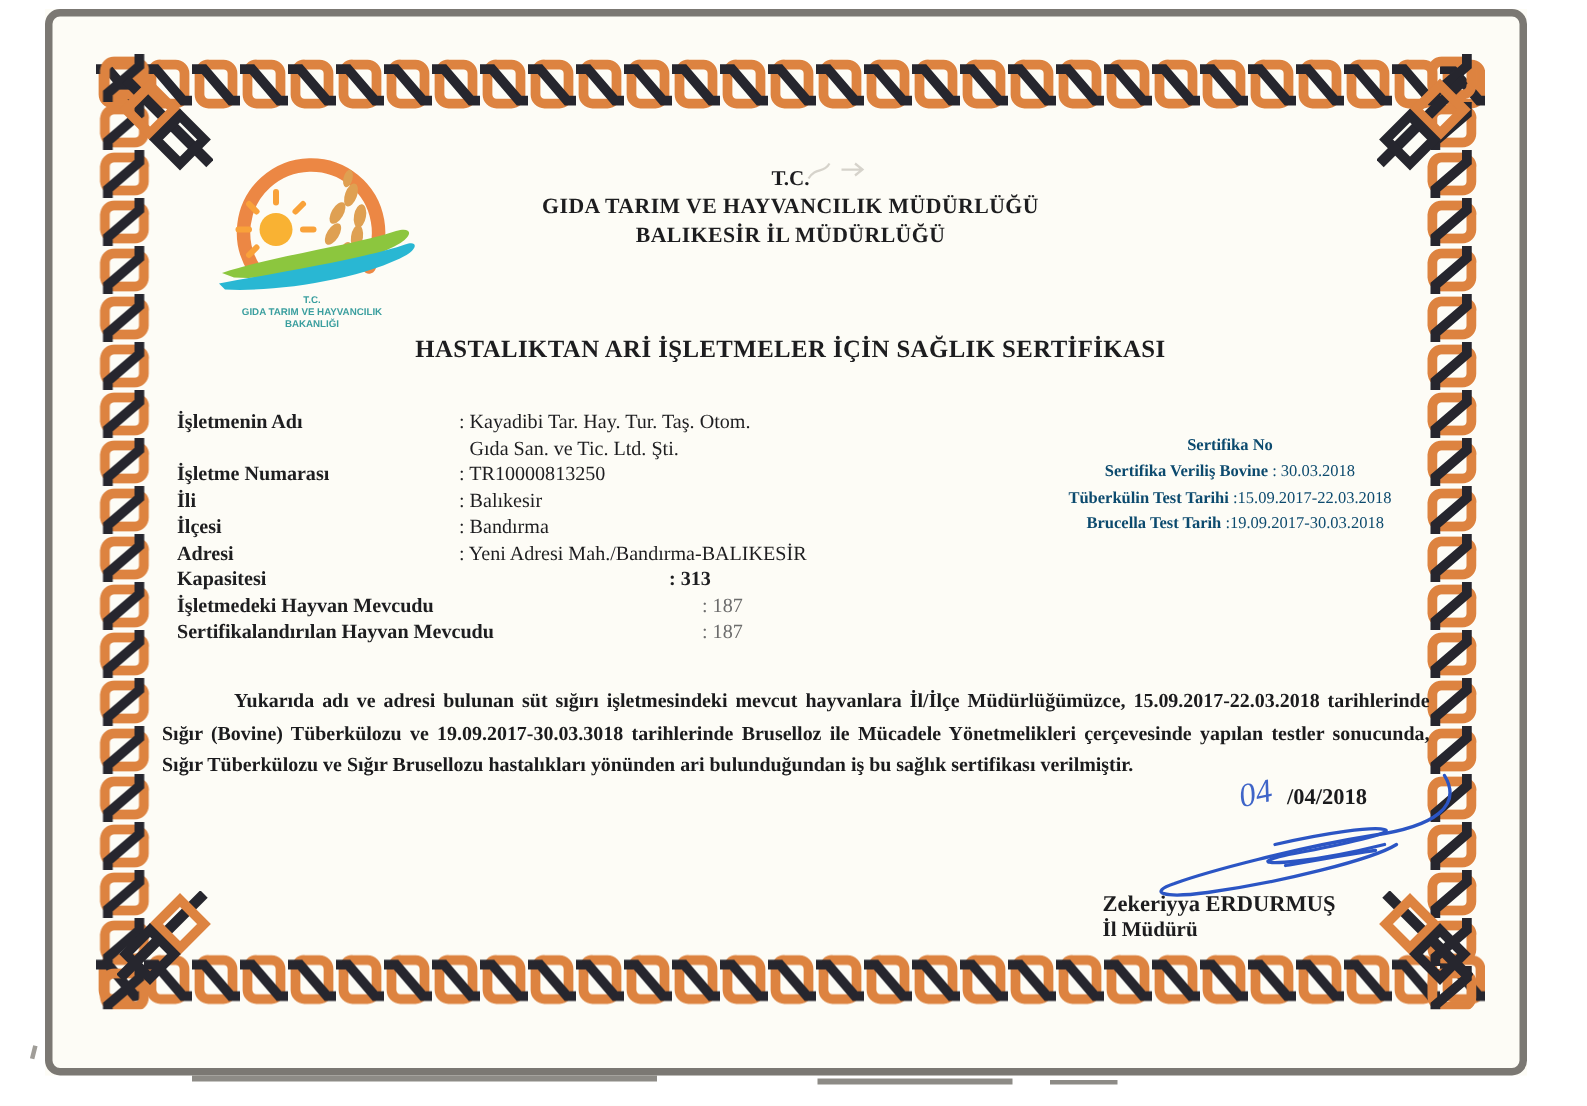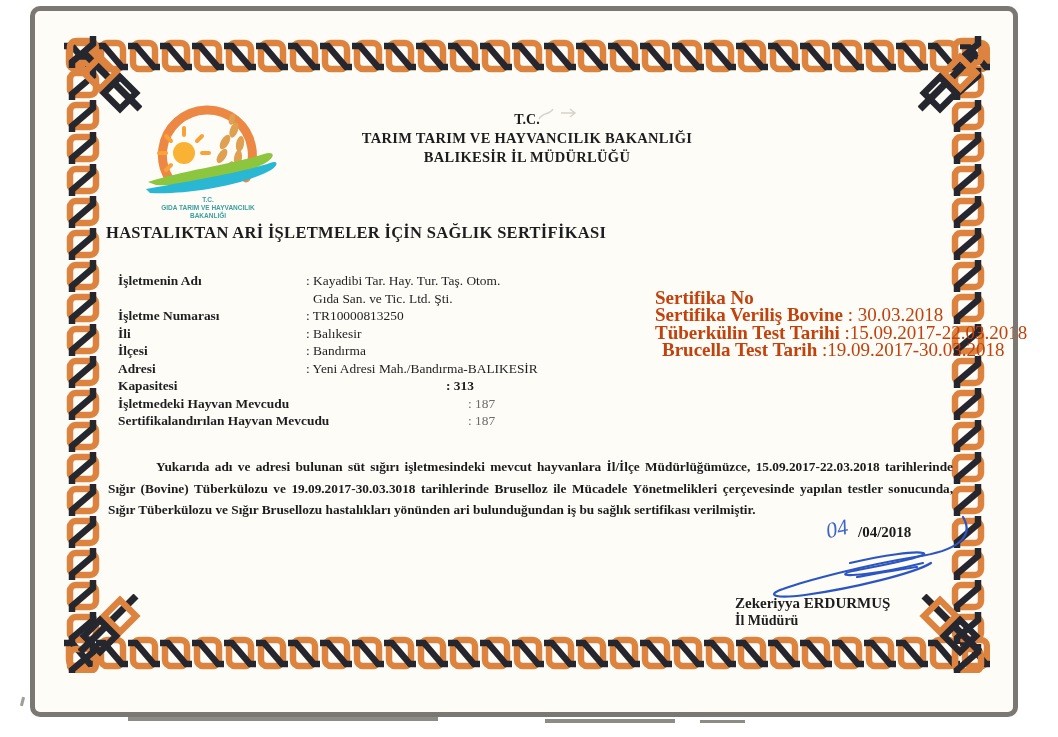--- a/index.html
+++ b/index.html
@@ -7,30 +7,30 @@
   .canvas{position:relative;width:1058px;height:737px;background:#fff;text-decoration:underline;}
   .page{position:absolute;left:30px;top:6px;width:988px;height:711px;background:var(--paper,#fdfcf6);}
   .frame{position:absolute;inset:0;border:5px solid var(--frame-gray,#7b7873);border-radius:10px;pointer-events:none;}
   .strip{position:absolute;}
   .ko{stroke:var(--border-orange,#dd8340);}
   .kd{stroke:var(--border-dark,#26262e);}
   .logo-box{position:absolute;left:92px;top:86px;width:172px;height:128px;}
   .header-block{position:absolute;left:76px;top:104px;width:842px;text-align:center;color:var(--ink,#1d1d1f);}
   .h-tc{font-size:14px;font-weight:bold;line-height:19px;}
   .h-min{font-size:14.5px;font-weight:bold;line-height:19px;letter-spacing:.3px;}
-  .doc-title{position:absolute;left:76px;top:217px;width:842px;text-align:left;font-size:16.5px;font-weight:bold;letter-spacing:.3px;color:var(--ink,#1d1d1f);}
+  .doc-title{position:absolute;left:76px;top:217px;width:842px;text-align:center;font-size:16.5px;font-weight:bold;letter-spacing:.3px;color:var(--ink,#1d1d1f);}
   .fields{position:absolute;left:88px;top:266px;width:560px;font-size:13.4px;line-height:17.5px;color:#1e1e20;}
   .frow{display:flex;align-items:flex-end;}
   .frow .lbl{width:188px;font-weight:bold;flex:none;}
   .frow .lbl.wide{width:312px;}
   .frow .val{white-space:nowrap;}
   .val-line2{padding-left:195px;white-space:nowrap;}
   .val-strong{font-weight:bold;margin-left:16px;}
   .val-faded{color:#6c6c6c;margin-left:38px;}
-  .cert-info{position:absolute;left:625px;top:283px;width:330px;font-size:19px;line-height:17.3px;color:#c2410c;white-space:nowrap;}
+  .cert-info{position:absolute;left:625px;top:283px;width:330px;font-size:11px;line-height:17.3px;color:#0c4a6e;white-space:nowrap;text-align:center;}
   .crow .lbl{font-weight:bold;}
   .body-par{position:absolute;left:78px;top:450px;width:845px;font-size:13.3px;font-weight:bold;line-height:21.5px;text-align:justify;text-indent:48px;color:#1b1b1d;}
   .date-printed{position:absolute;left:828px;top:518px;font-size:15px;font-weight:bold;color:#1b1b1d;}
   .date-hand{position:absolute;left:796px;top:510px;font-size:22px;font-style:italic;color:var(--signature-blue,#2b55c4);transform:rotate(-12deg);opacity:.9;font-family:"Liberation Serif",serif;}
   .sig-svg{position:absolute;left:715px;top:505px;}
   .sig-svg path{stroke:var(--signature-blue,#2b55c4);stroke-width:2.2;fill:none;stroke-linecap:round;}
   .sig-block{position:absolute;left:705px;top:588px;width:250px;text-align:left;color:var(--ink,#1d1d1f);}
   .sig-name{font-size:15px;font-weight:bold;line-height:18px;}
   .sig-role{font-size:14px;font-weight:bold;line-height:18px;}
   .pencil{position:absolute;left:505px;top:98px;opacity:.55;}
@@ -131,21 +131,21 @@
       </svg>
     </div>
 
     <svg class="pencil" width="44" height="20">
       <path d="M4 15 C 9 7 14 12 18 5" stroke="#b7b2a9" stroke-width="1.5" fill="none"></path>
       <path d="M26 9 L39 9 M35 5 L40 9 L35 13" stroke="#b7b2a9" stroke-width="1.5" fill="none"></path>
     </svg>
 
     <div class="header-block">
       <div class="h-tc">T.C.</div>
-      <div class="h-min">TARIM TARIM VE HAYVANCILIK BAKANLIĞI</div>
+      <div class="h-min">GIDA TARIM VE HAYVANCILIK MÜDÜRLÜĞÜ</div>
       <div class="h-min">BALIKESİR İL MÜDÜRLÜĞÜ</div>
     </div>
 
     <div class="doc-title">HASTALIKTAN ARİ İŞLETMELER İÇİN SAĞLIK SERTİFİKASI</div>
 
     <div class="fields">
       <div class="frow">
         <div class="lbl">İşletmenin Adı</div>
         <div class="val">: Kayadibi Tar. Hay. Tur. Taş. Otom.</div>
       </div>

